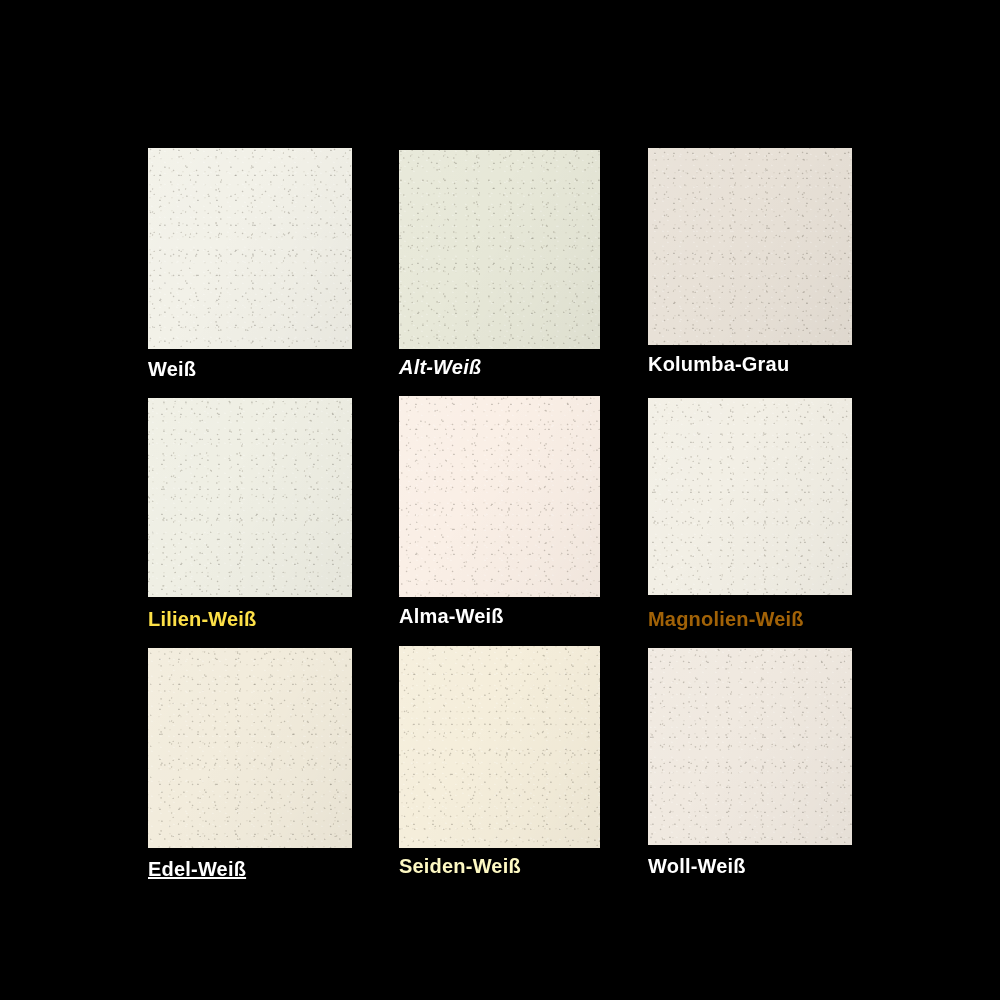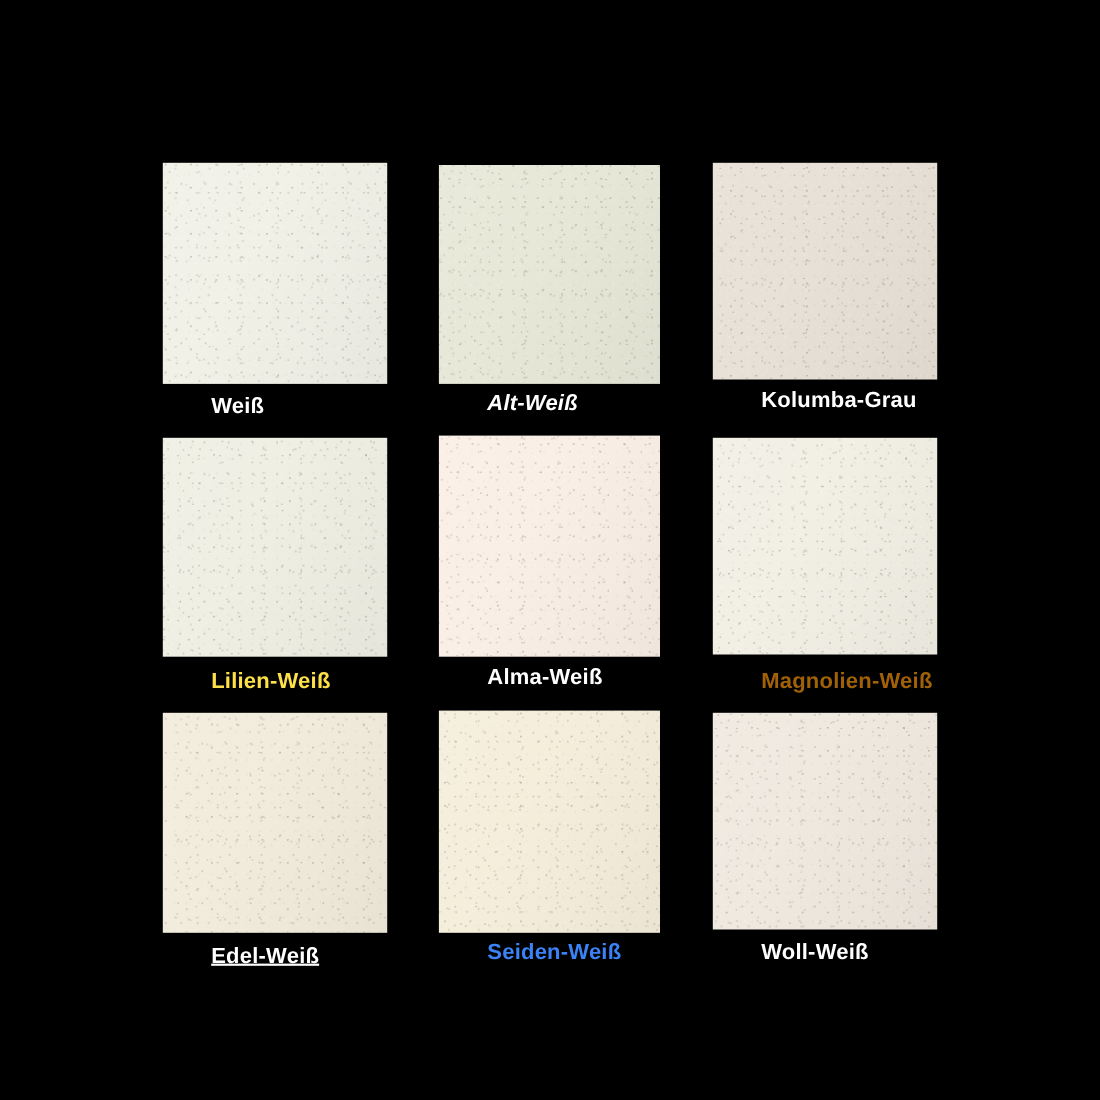--- a/index.html
+++ b/index.html
@@ -69,21 +69,20 @@
         rgba(0,0,0,0.045) 100%);
   }
   .swatch-label {
     position: absolute;
     color: #ffffff;
     font-size: 20px;
     font-weight: bold;
     letter-spacing: 0.2px;
     white-space: nowrap;
     line-height: 20px;
-    margin-left: 44px;
   }
 </style>
 </head>
 <body>
 
 <div id="page" style="width: 1000px; height: 1000px; background: rgb(0, 0, 0);">
   <div id="swatch-grid">
       <div class="swatch-cell" style="left: 0px; top: 0px;">
         <div class="swatch-chip" style="left: 148px; top: 148px; width: 204px; height: 201px; background: rgb(242, 241, 232);">
           <div class="grain" style="background-position: 0px 0px;"></div>
@@ -139,21 +138,21 @@
           <div class="sheen"></div>
         </div>
         <div class="swatch-label" style="left: 148px; top: 859px; color: rgb(255, 255, 255); text-decoration: underline;">Edel-Weiß</div>
       </div>
       <div class="swatch-cell" style="left: 0px; top: 0px;">
         <div class="swatch-chip" style="left: 399px; top: 646px; width: 201px; height: 202px; background: rgb(245, 238, 219);">
           <div class="grain" style="background-position: 3px 1px;"></div>
           <div class="grain2" style="background-position: 1px 3px;"></div>
           <div class="sheen"></div>
         </div>
-        <div class="swatch-label" style="left: 399px; top: 856px; color: #3b82f6;">Seiden-Weiß</div>
+        <div class="swatch-label" style="left: 399px; top: 856px; color: #fef9c3;">Seiden-Weiß</div>
       </div>
       <div class="swatch-cell" style="left: 0px; top: 0px;">
         <div class="swatch-chip" style="left: 648px; top: 648px; width: 204px; height: 197px; background: rgb(240, 233, 224);">
           <div class="grain" style="background-position: 10px 12px;"></div>
           <div class="grain2" style="background-position: 12px 10px;"></div>
           <div class="sheen"></div>
         </div>
         <div class="swatch-label" style="left: 648px; top: 856px; color: rgb(255, 255, 255);">Woll-Weiß</div>
       </div>
     </div>

